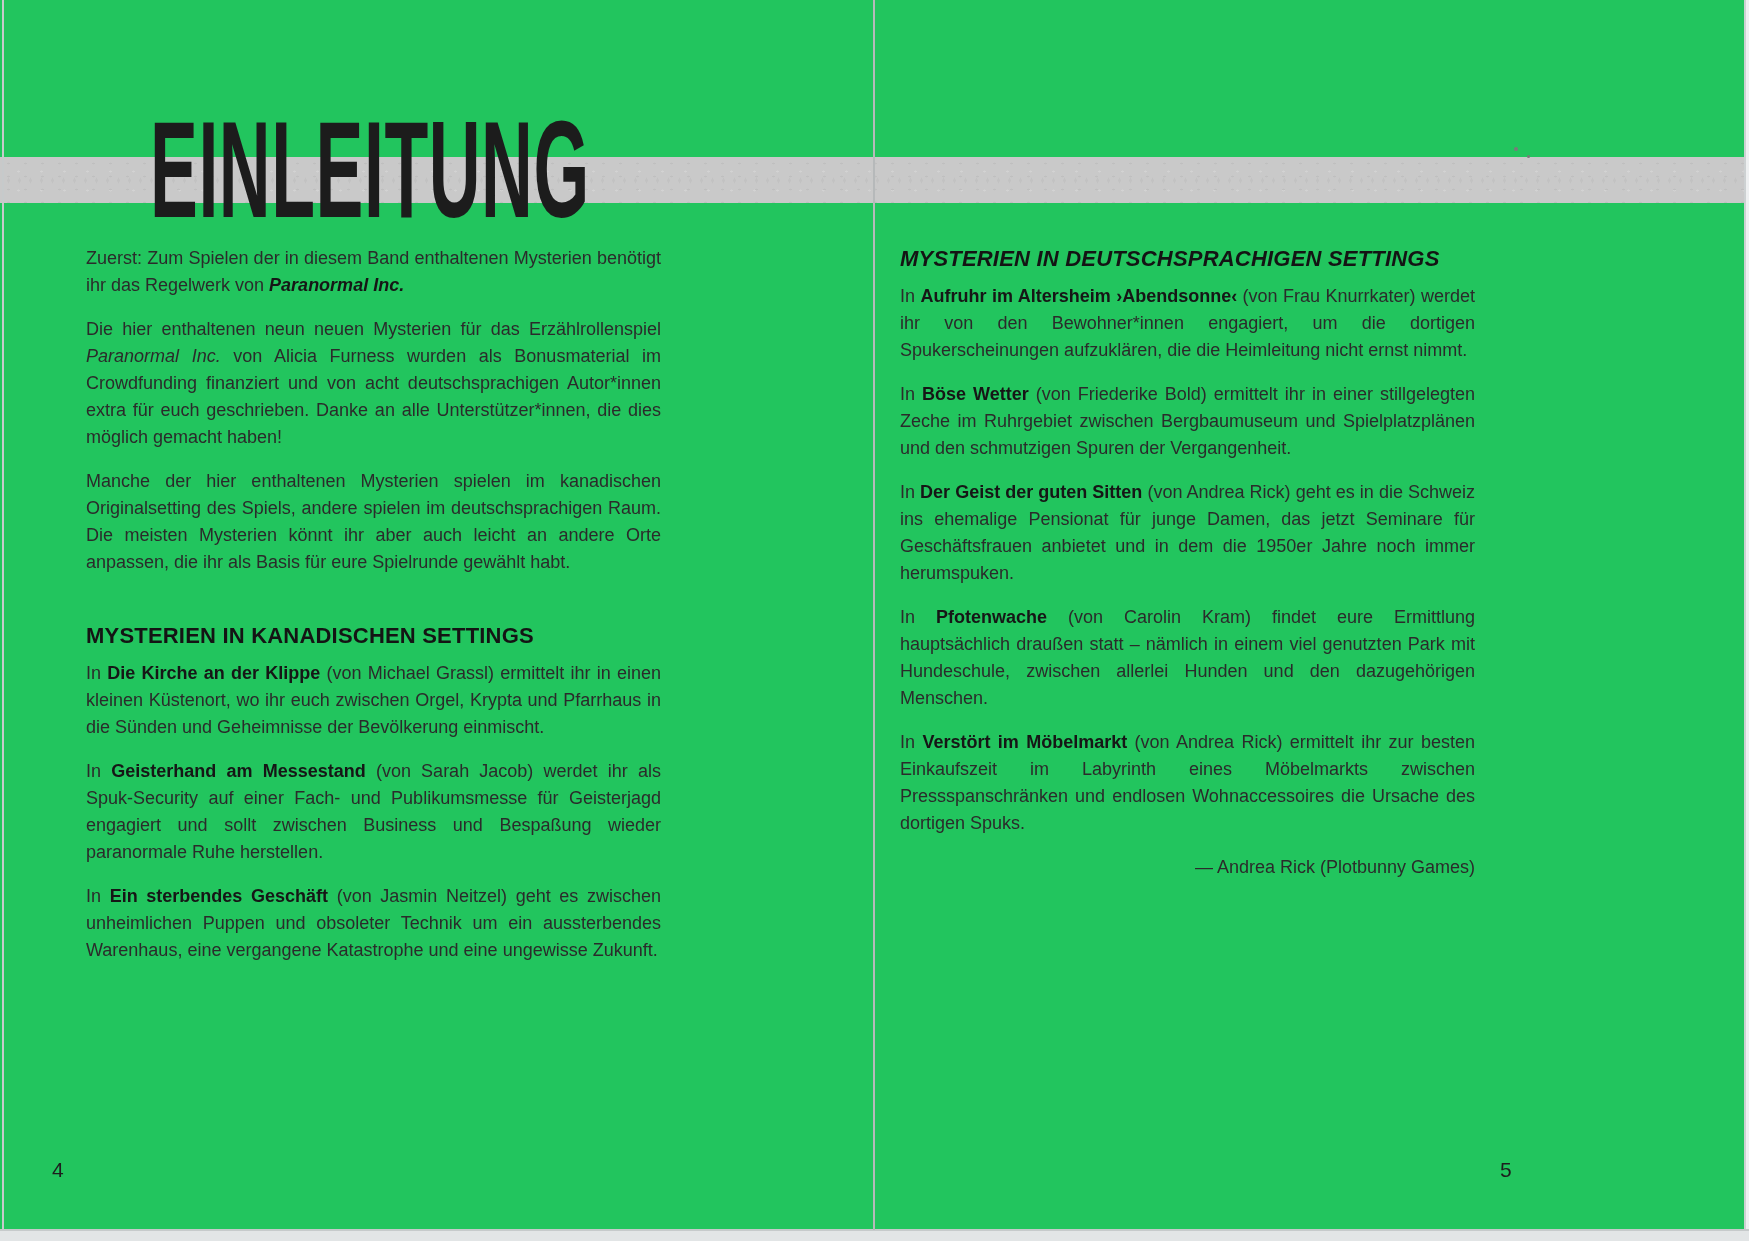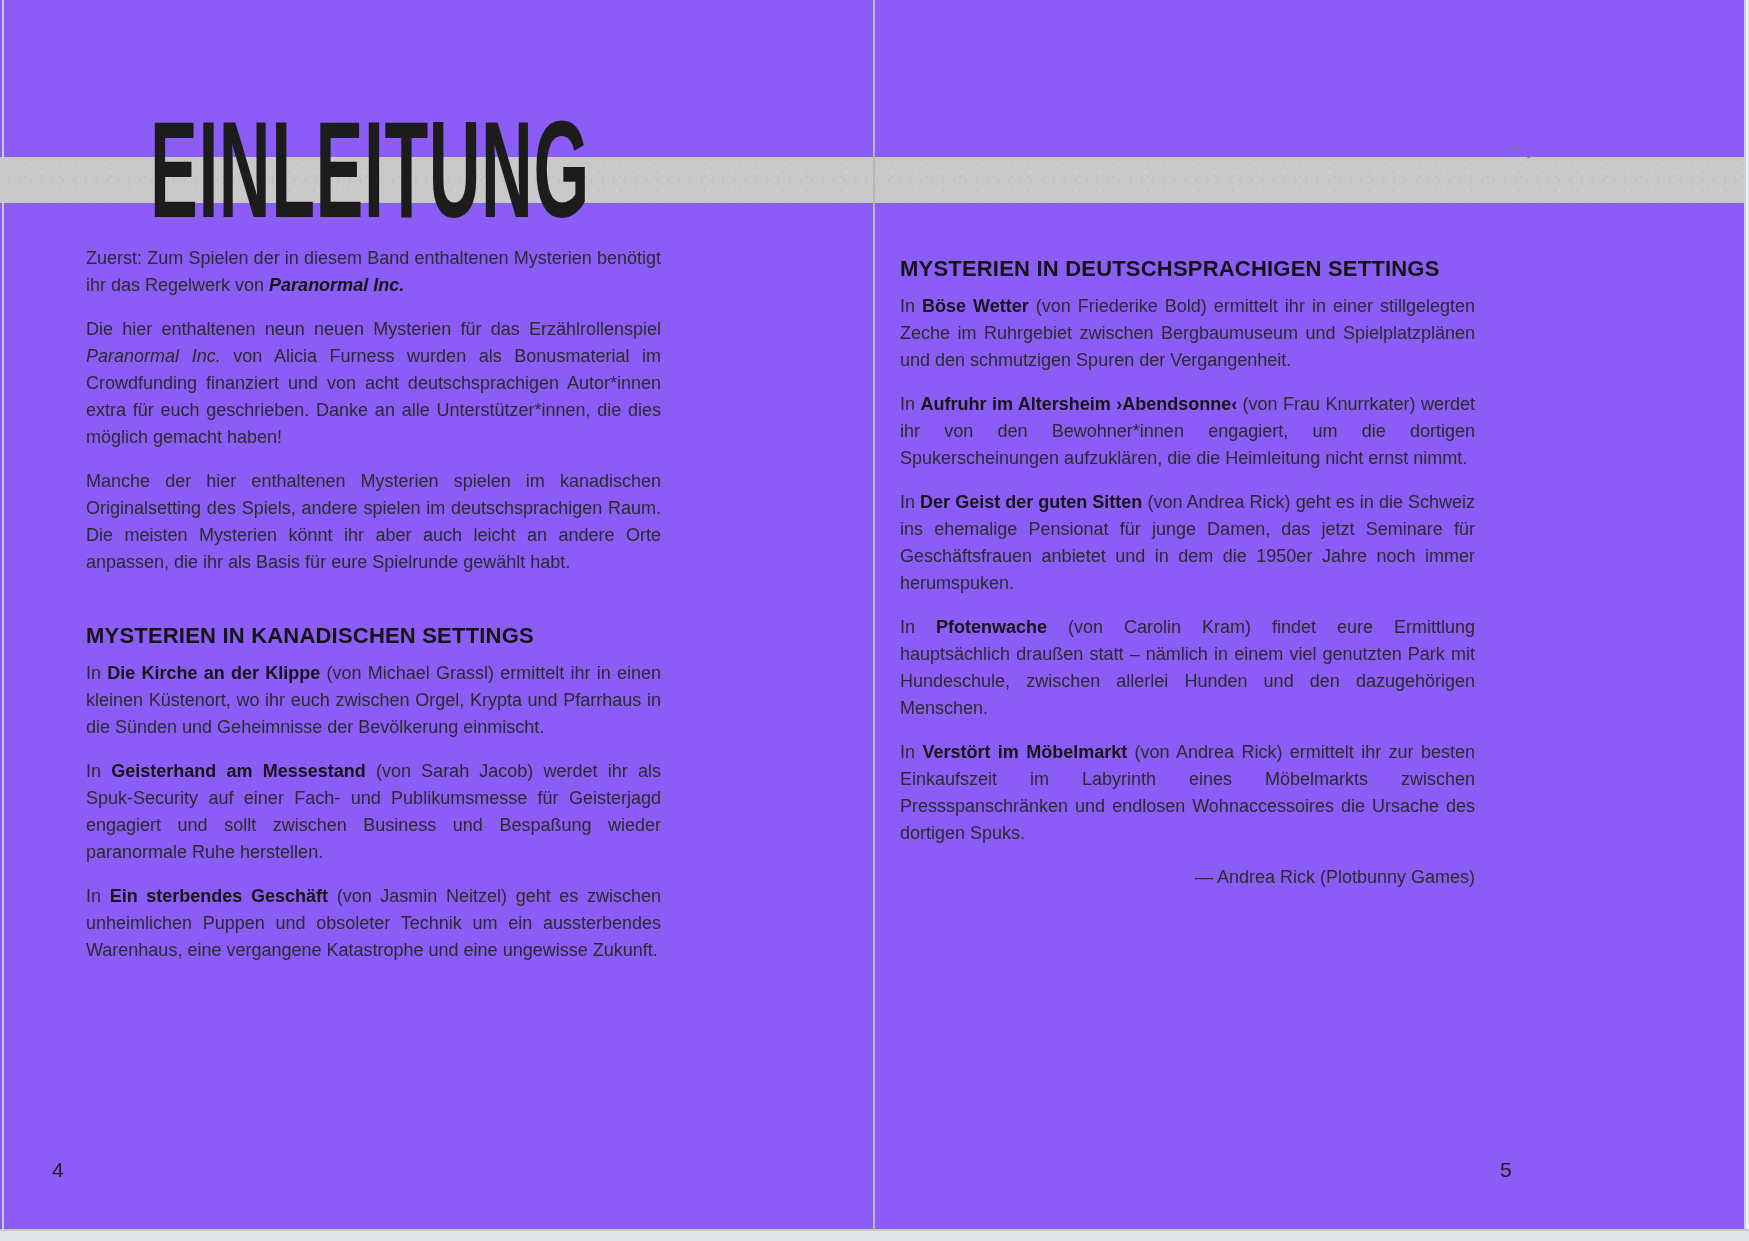--- a/index.html
+++ b/index.html
@@ -1,19 +1,19 @@
 <!DOCTYPE html>
 <html><head>
 <meta charset="utf-8">
 <style>
   html,body{margin:0;padding:0;background:#ffffff;}
   .spread{
     position:relative;
     width:1749px;height:1241px;
-    background:#8b5cf6;
+    background:#22c55e;
     overflow:hidden;
     font-family:"Liberation Sans", sans-serif;
     color:#2b2b2b;
   }
   
   .band{
     position:absolute;left:0;top:157px;width:1749px;height:46px;
     background-color:#c9c9c9;
     background-image:
       radial-gradient(#bfbfbf 1px, transparent 1.4px),
@@ -43,21 +43,21 @@
   .col.left{left:86px;}
   .col.right{left:900px;}
   .para{margin:0 0 17px 0;text-align:justify;}
   .para b{color:#161616;}
   .bi{font-style:italic;}
   .heading{
     margin:46px 0 10px 0;
     font-size:22px;line-height:28px;font-weight:bold;color:#141414;
     letter-spacing:0.2px;text-align:left;
   }
-  .col.right .heading{margin-top:10px;}
+  .col.right .heading{margin-top:0;font-style:italic;}
   .closing{margin:32px 0 0 0;text-align:right;}
   .byline{margin:9px 0 0 0;text-align:right;}
 
   .pagenum{
     position:absolute;top:1158px;font-size:21px;color:#1e1e1e;
   }
   .pagenum.left-num{left:52px;}
   .pagenum.right-num{left:1500px;}
 
   
@@ -92,23 +92,23 @@
     <p class="para entry"><span>In </span><b>Die Kirche an der Klippe</b><span> (von Michael Grassl) ermittelt ihr in einen kleinen Küstenort, wo ihr euch zwischen Orgel, Krypta und Pfarrhaus in die Sünden und Geheimnisse der Bevölkerung einmischt.</span></p>
 
     <p class="para entry"><span>In </span><b>Geisterhand am Messestand</b><span> (von Sarah Jacob) werdet ihr als Spuk-Security auf einer Fach- und Publikumsmesse für Geisterjagd engagiert und sollt zwischen Business und Bespaßung wieder paranormale Ruhe herstellen.</span></p>
 
     <p class="para entry"><span>In </span><b>Ein sterbendes Geschäft</b><span> (von Jasmin Neitzel) geht es zwischen unheimlichen Puppen und obsoleter Technik um ein aussterbendes Warenhaus, eine vergangene Katastrophe und eine ungewisse Zukunft.</span></p>
   </div>
 
   <div class="col right">
     <h2 class="heading">MYSTERIEN IN DEUTSCHSPRACHIGEN SETTINGS</h2>
 
+    <p class="para entry"><span>In </span><b>Aufruhr im Altersheim ›Abendsonne‹</b><span> (von Frau Knurrkater) werdet ihr von den Bewohner*innen engagiert, um die dortigen Spukerscheinungen aufzuklären, die die Heimleitung nicht ernst nimmt.</span></p>
+
     <p class="para entry"><span>In </span><b>Böse Wetter</b><span> (von Friederike Bold) ermittelt ihr in einer stillgelegten Zeche im Ruhrgebiet zwischen Bergbaumuseum und Spielplatzplänen und den schmutzigen Spuren der Vergangenheit.</span></p>
-
-    <p class="para entry"><span>In </span><b>Aufruhr im Altersheim ›Abendsonne‹</b><span> (von Frau Knurrkater) werdet ihr von den Bewohner*innen engagiert, um die dortigen Spukerscheinungen aufzuklären, die die Heimleitung nicht ernst nimmt.</span></p>
 
     <p class="para entry"><span>In </span><b>Der Geist der guten Sitten</b><span> (von Andrea Rick) geht es in die Schweiz ins ehemalige Pensionat für junge Damen, das jetzt Seminare für Geschäftsfrauen anbietet und in dem die 1950er Jahre noch immer herumspuken.</span></p>
 
     <p class="para entry"><span>In </span><b>Pfotenwache</b><span> (von Carolin Kram) findet eure Ermittlung hauptsächlich draußen statt – nämlich in einem viel genutzten Park mit Hundeschule, zwischen allerlei Hunden und den dazugehörigen Menschen.</span></p>
 
 
     <p class="para entry"><span>In </span><b>Verstört im Möbelmarkt</b><span> (von Andrea Rick) ermittelt ihr zur besten Einkaufszeit im Labyrinth eines Möbelmarkts zwischen Pressspanschränken und endlosen Wohnaccessoires die Ursache des dortigen Spuks.</span></p>
 
     <p class="byline">— Andrea Rick (Plotbunny Games)</p>
   </div>

